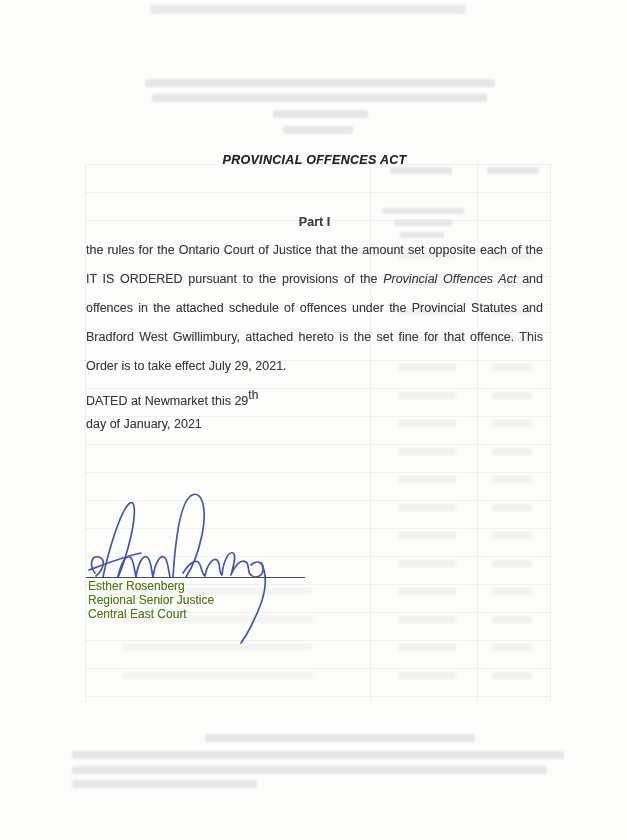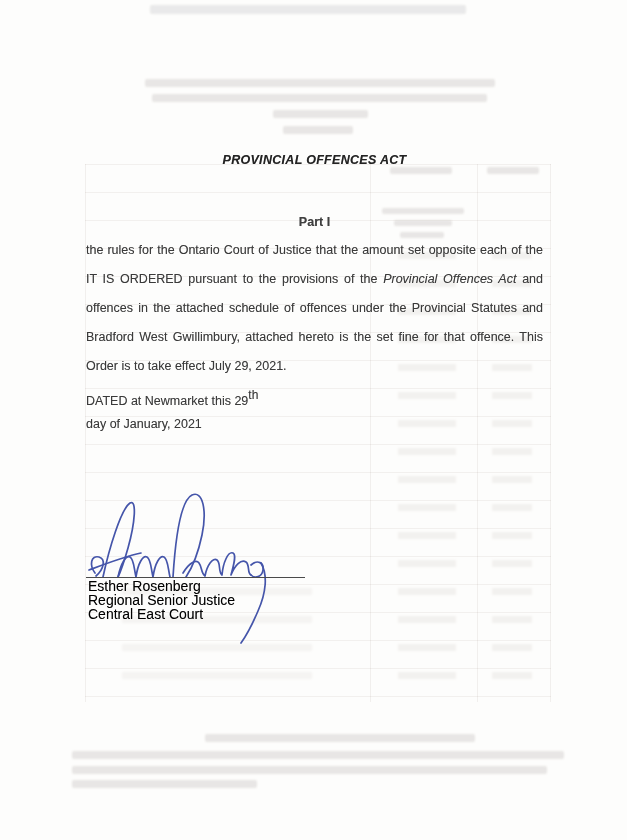--- a/index.html
+++ b/index.html
@@ -63,21 +63,21 @@
   .sup { font-size:12px; vertical-align:6px;margin-top:16px; }
 
   
   .signature-svg { position:absolute; left:85px; top:493px; pointer-events:none; }
   .sig-line {
     position:absolute; left:86px; top:577px; width:219px; height:1px;
     background:#4a4a4a;
   }
   .sig-block {
     position:absolute; left:88px; top:579px;
-    font-size:14px; line-height:14px; color:#000000;
+    font-size:12px; line-height:14px; color:#4d7c0f;
     text-shadow:0 0 0.5px rgba(50,50,50,0.35);
   }
 </style>
 </head>
 <body>
 
 <div class="page">
 
   <div class="bleed bleed-band" style="left:150px; top:5px; width:316px; height:9px;"></div>
 

